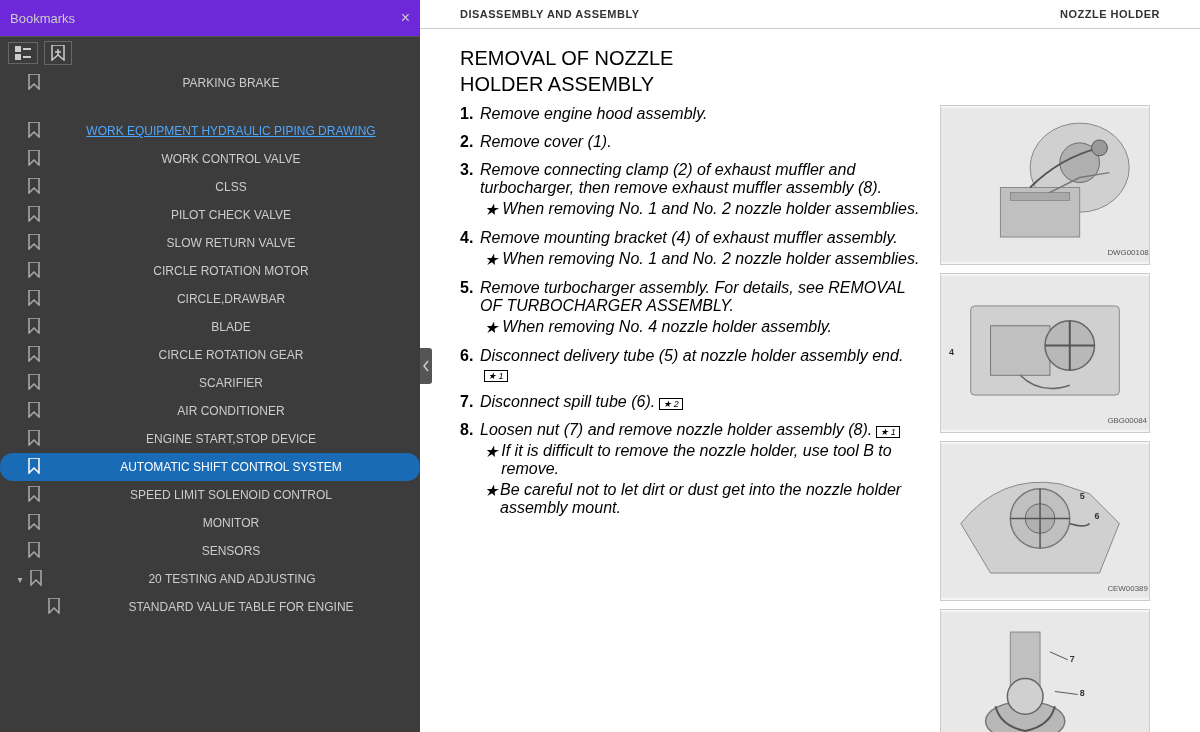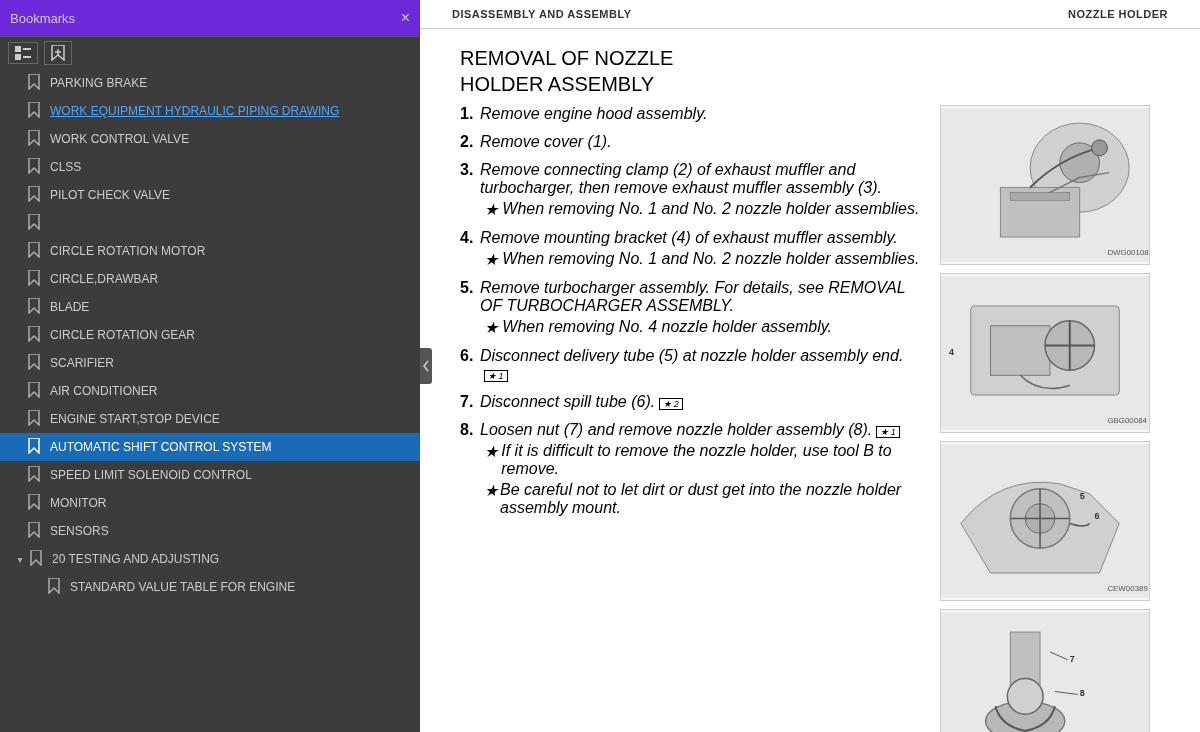--- a/index.html
+++ b/index.html
@@ -92,25 +92,27 @@
       color: #ccc;
       font-size: 12px;
       cursor: pointer;
       min-height: 28px;
       position: relative;
     }
 
     .list-item.active {
       background: #1a6bb5;
       color: #fff;
+      border-radius: 13px;
     }
 
     .list-item.link-item {
       color: #4da6ff;
       text-decoration: underline;
+      margin-top: 20px;
     }
 
     .bookmark-icon {
       width: 14px;
       min-width: 14px;
       height: 18px;
       margin-right: 8px;
       display: inline-block;
       position: relative;
     }
@@ -130,20 +132,21 @@
       margin-right: 2px;
       font-size: 10px;
       color: #aaa;
     }
 
     .list-item-text {
       flex: 1;
       white-space: nowrap;
       overflow: hidden;
       text-overflow: ellipsis;
+      text-align: center;
     }
 
     
     .collapse-handle {
       position: absolute;
       right: -12px;
       top: 50%;
       transform: translateY(-50%);
       width: 12px;
       height: 36px;
@@ -172,21 +175,21 @@
       background: #f0f0f0;
     }
     .content::-webkit-scrollbar-thumb {
       background: #aaa;
     }
 
     .doc-header-bar {
       display: flex;
       justify-content: space-between;
       align-items: center;
-      padding: 8px 32px;
+      padding: 8px 40px;
       border-bottom: 1px solid #ccc;
       font-size: 11px;
       color: #333;
       font-weight: bold;
       letter-spacing: 0.5px;
     }
 
     .doc-step {
       margin-bottom: 10px;
       display: flex;
@@ -323,20 +326,21 @@
   </span>
         <span class="list-item-text">PILOT CHECK VALVE</span>
       </div>
       <div class="list-item">
         <span style="width:16px;min-width:16px;display:inline-block;"></span>
         <span class="bookmark-icon">
     <svg viewBox="0 0 12 16" xmlns="http://www.w3.org/2000/svg">
       <polygon points="1,0 11,0 11,15 6,10 1,15" fill="none" stroke="#aaa" stroke-width="1.5"></polygon>
     </svg>
   </span>
+        <span class="list-item-text">SLOW RETURN VALVE</span>
       </div>
       <div class="list-item">
         <span style="width:16px;min-width:16px;display:inline-block;"></span>
         <span class="bookmark-icon">
     <svg viewBox="0 0 12 16" xmlns="http://www.w3.org/2000/svg">
       <polygon points="1,0 11,0 11,15 6,10 1,15" fill="none" stroke="#aaa" stroke-width="1.5"></polygon>
     </svg>
   </span>
         <span class="list-item-text">CIRCLE ROTATION MOTOR</span>
       </div>
@@ -484,21 +488,21 @@
         <div class="doc-step">
     <span class="step-num">2.</span>
     <div class="step-content">
       <span>Remove cover (1).</span>
       
     </div>
   </div>
         <div class="doc-step">
     <span class="step-num">3.</span>
     <div class="step-content">
-      <span>Remove connecting clamp (2) of exhaust muffler and turbocharger, then remove exhaust muffler assembly (3).</span>
+      <span>Remove connecting clamp (2) of exhaust muffler and turbocharger, then remove exhaust muffler assembly (8).</span>
       
       <div class="step-note">
         <span class="star-sym">★</span>
         <span>When removing No. 1 and No. 2 nozzle holder assemblies.</span>
       </div>
     
     </div>
   </div>
         <div class="doc-step">
     <span class="step-num">4.</span>

